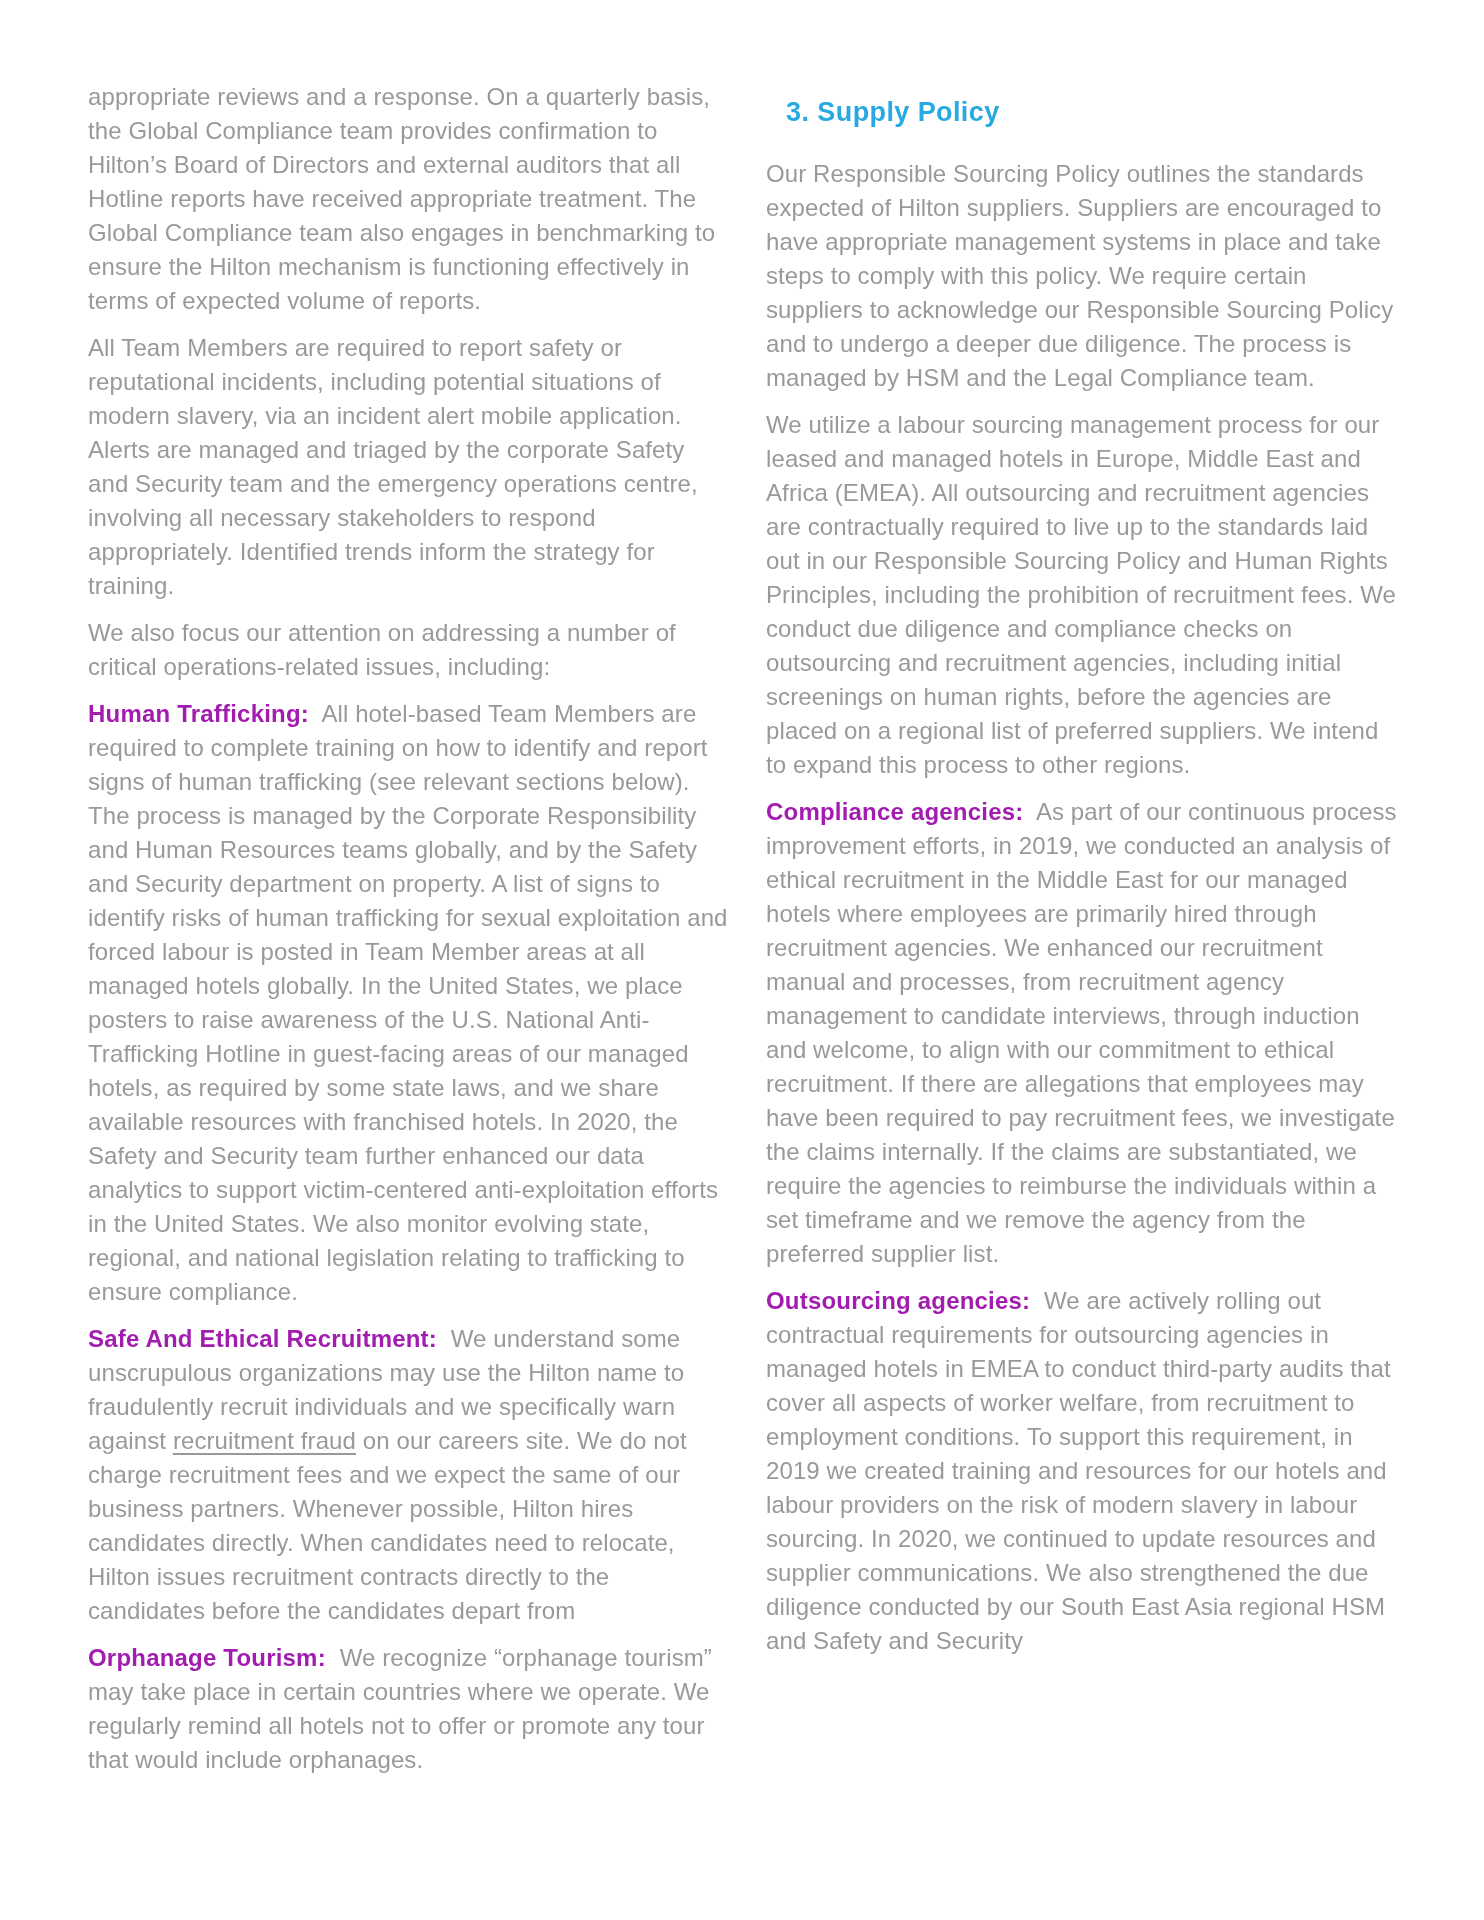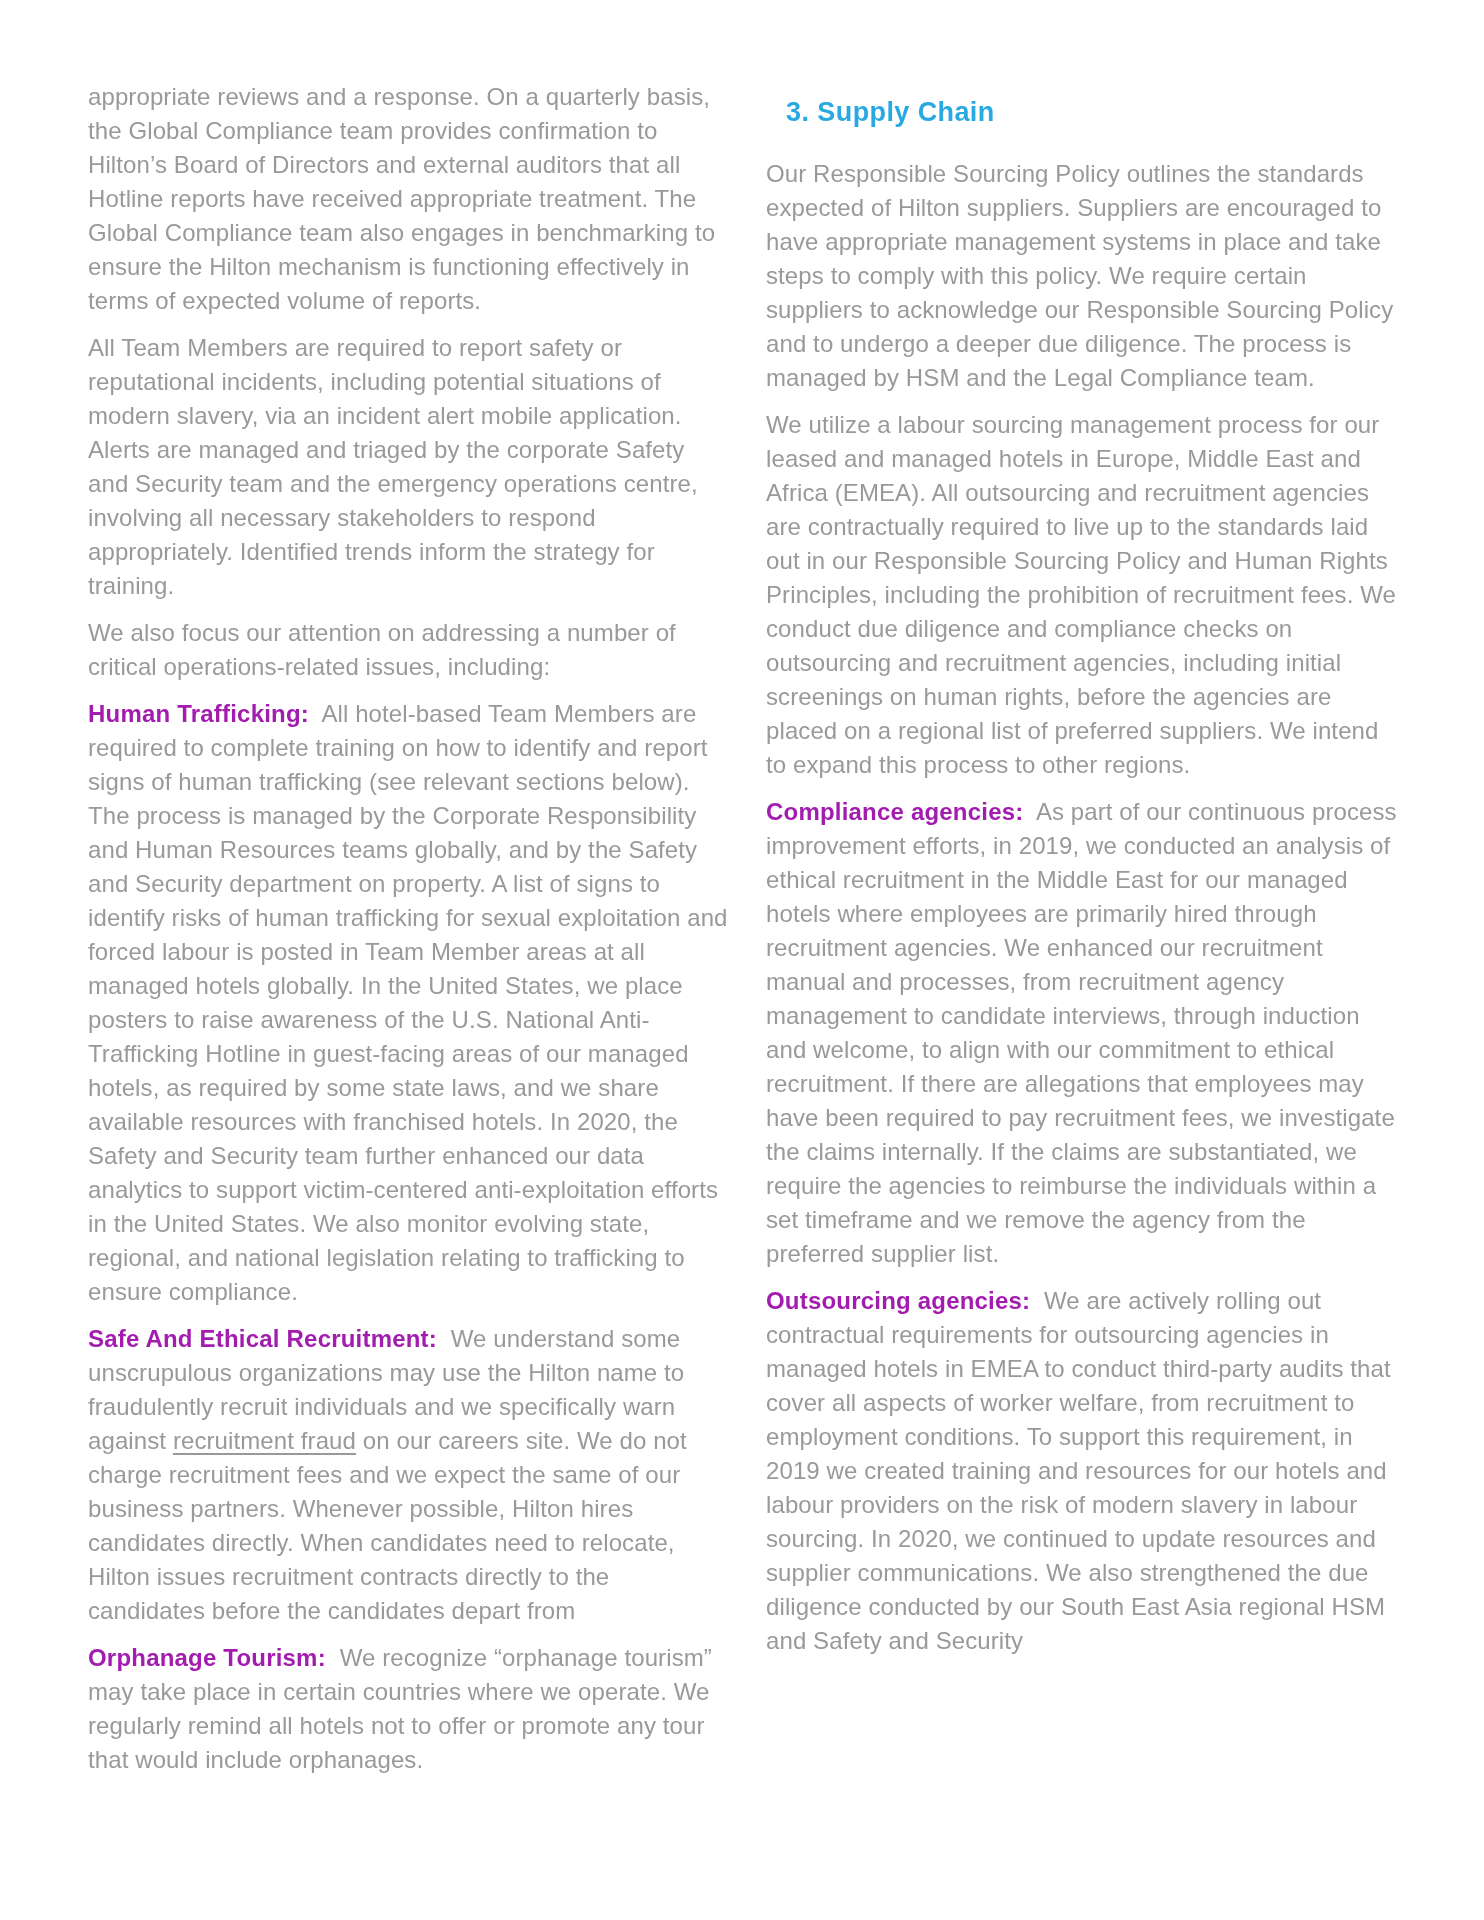--- a/index.html
+++ b/index.html
@@ -70,21 +70,21 @@
     </p>
 
     <p>
       <span class="lead">Orphanage Tourism:</span>
       <span>We recognize “orphanage tourism” may take place in certain countries where we operate. We regularly remind all hotels not to offer or promote any tour that would include orphanages.</span>
     </p>
   </div>
 
   <div class="col col-right">
 
-    <h2 class="section-heading"><span class="h-num">3.</span><span class="h-label">Supply Chain</span></h2>
+    <h2 class="section-heading"><span class="h-num">3.</span><span class="h-label">Supply Policy</span></h2>
 
     <p>Our Responsible Sourcing Policy outlines the standards expected of Hilton suppliers. Suppliers are encouraged to have appropriate management systems in place and take steps to comply with this policy. We require certain suppliers to acknowledge our Responsible Sourcing Policy and to undergo a deeper due diligence. The process is managed by HSM and the Legal Compliance team.</p>
 
     <p>We utilize a labour sourcing management process for our leased and managed hotels in Europe, Middle East and Africa (EMEA). All outsourcing and recruitment agencies are contractually required to live up to the standards laid out in our Responsible Sourcing Policy and Human Rights Principles, including the prohibition of recruitment fees. We conduct due diligence and compliance checks on outsourcing and recruitment agencies, including initial screenings on human rights, before the agencies are placed on a regional list of preferred suppliers. We intend to expand this process to other regions.</p>
 
     <p>
       <span class="lead">Compliance agencies:</span>
       <span>As part of our continuous process improvement efforts, in 2019, we conducted an analysis of ethical recruitment in the Middle East for our managed hotels where employees are primarily hired through recruitment agencies. We enhanced our recruitment manual and processes, from recruitment agency management to candidate interviews, through induction and welcome, to align with our commitment to ethical recruitment. If there are allegations that employees may have been required to pay recruitment fees, we investigate the claims internally. If the claims are substantiated, we require the agencies to reimburse the individuals within a set timeframe and we remove the agency from the preferred supplier list.</span>
     </p>
 

